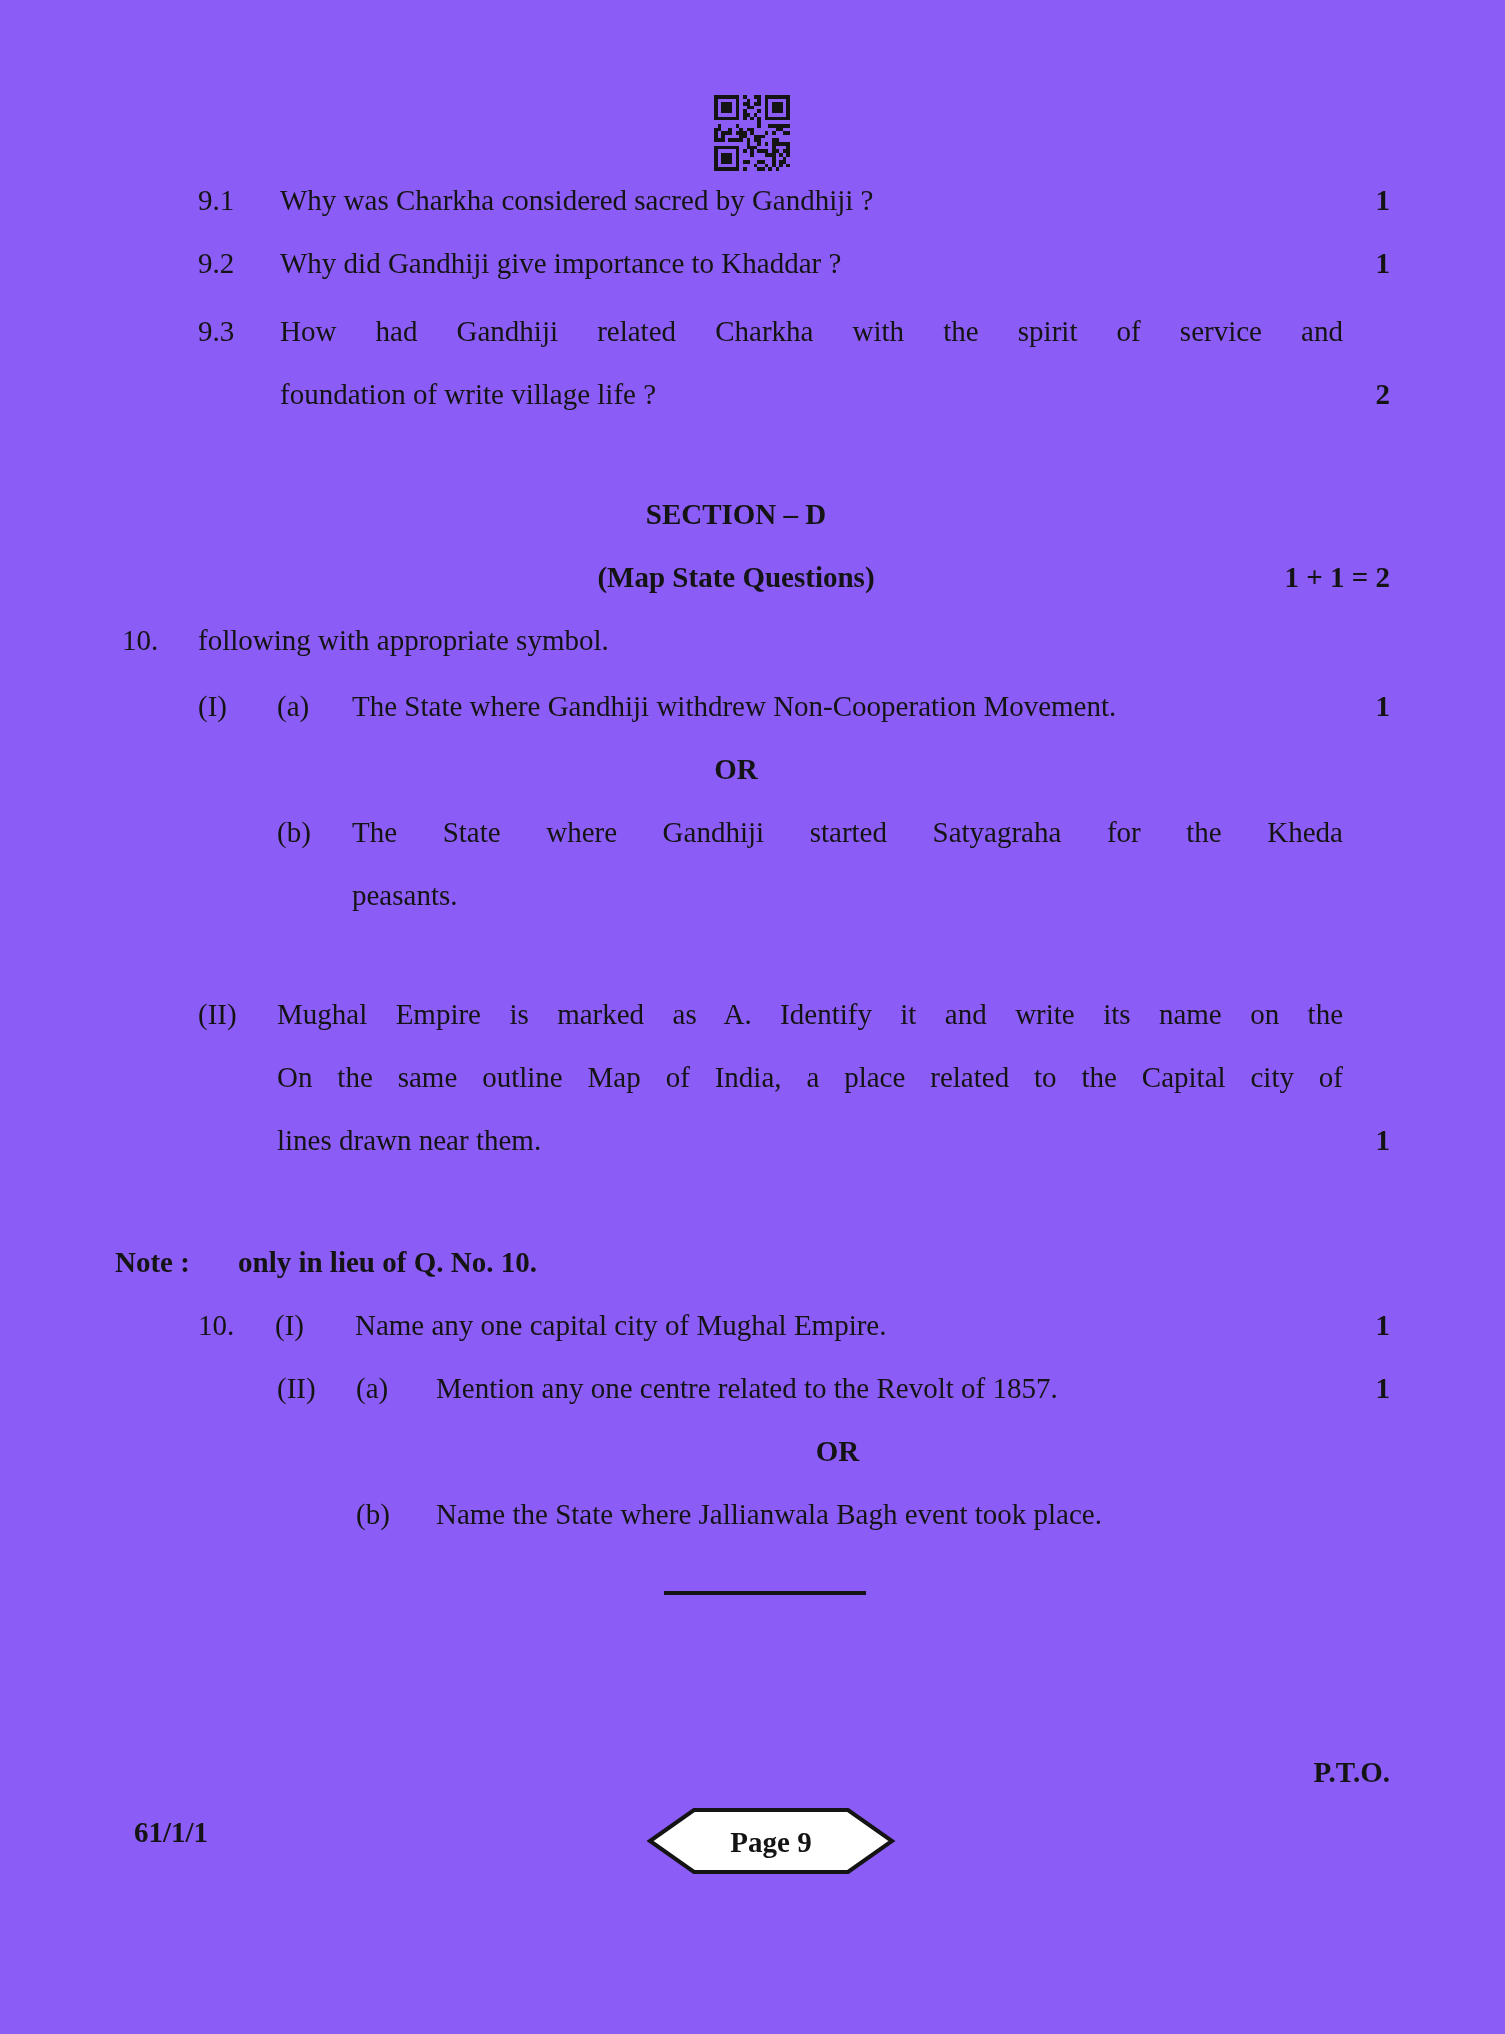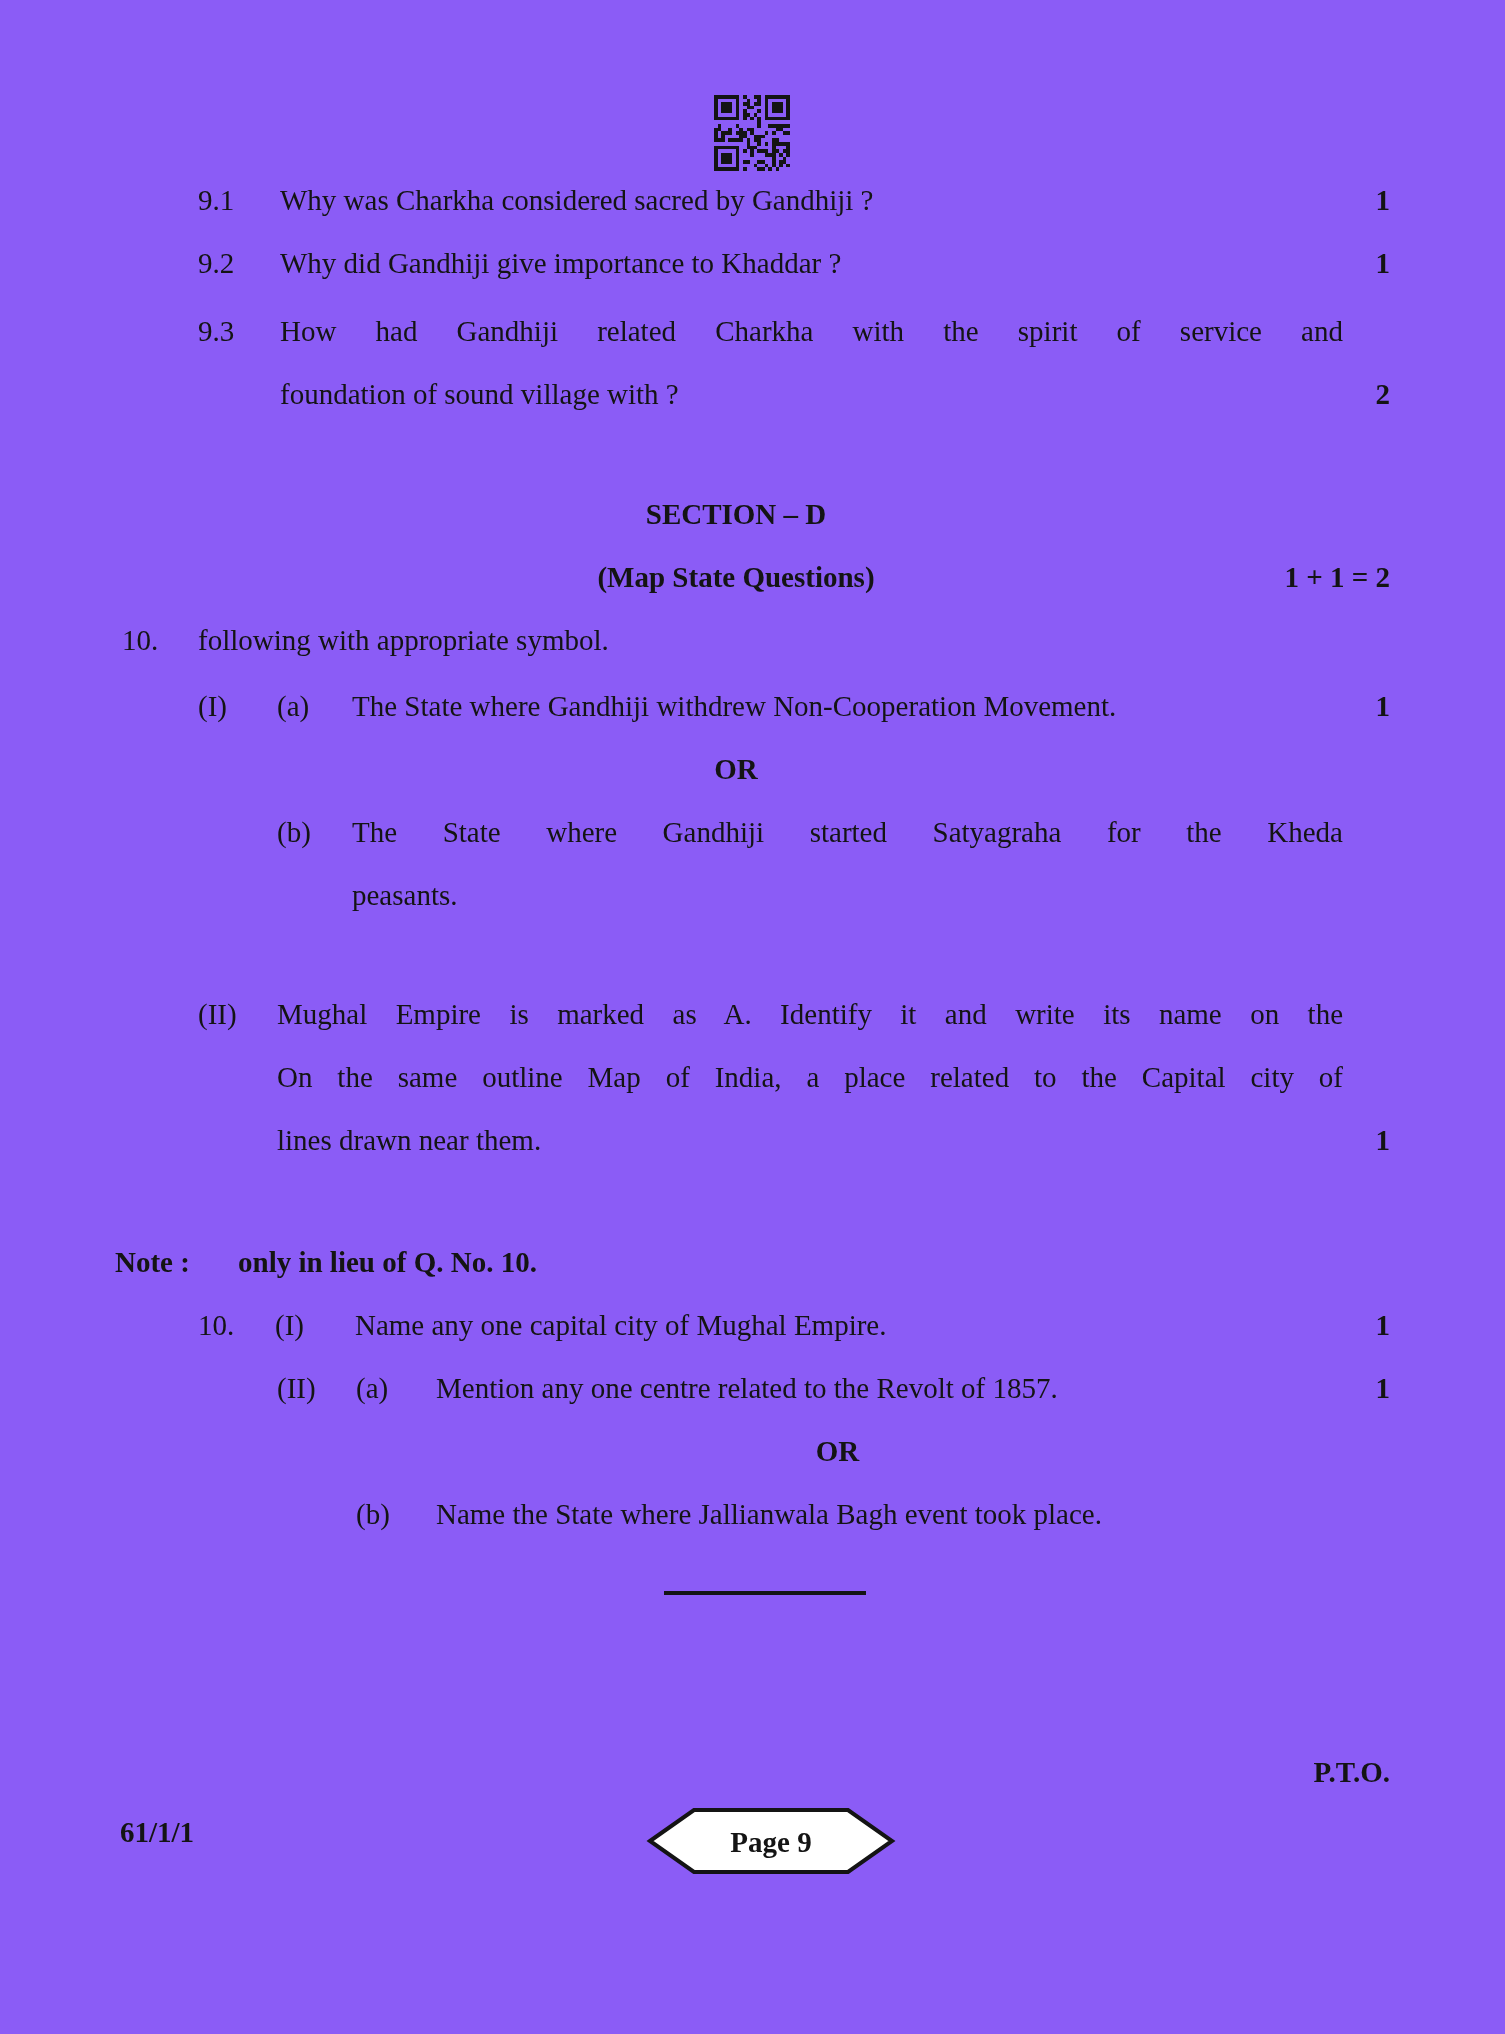--- a/index.html
+++ b/index.html
@@ -54,21 +54,21 @@
   .c-via  {width:80px;}
   .r-or2  {margin-left:285px; text-align:center; font-weight:700;}
   .r-vib  {margin-left:356px;}
   .c-vib  {width:80px;}
 
   .jfull {text-align:justify; text-align-last:justify;}
   .jlast {text-align:justify; text-align-last:left;}
 
   .hr-line {margin:45px 0 0 664px; width:202px; height:0; border-top:4px solid #141414;}
 
-  .footer-code {position:absolute; left:120px;  top:1816px; line-height:normal; font-weight:700;}
+  .footer-code {position:absolute; left:134px;  top:1816px; line-height:normal; font-weight:700;}
   .footer-pto  {position:absolute; right:115px; top:1756px; line-height:normal; font-weight:700;}
   .hex {position:absolute; left:646px; top:1806px; width:250px; height:70px;}
 </style>
 </head>
 <body>
 
 <div class="page">
 
   <div class="qr" id="qr-box"><svg width="76" height="76" viewBox="0 0 21 21" shape-rendering="crispEdges" fill="#141414">
         <rect x="0" y="0" width="1" height="1"></rect>
@@ -302,21 +302,21 @@
       <div class="c-text">
         <div>Why did Gandhiji give importance to Khaddar ?</div>
       </div>
       <div class="c-marks">1</div>
     </div>
 
     <div class="row r-q9 mt5">
       <div class="c-q9num">9.3</div>
       <div class="c-text">
         <div class="jfull">How had Gandhiji related Charkha with the spirit of service and</div>
-        <div class="jlast">foundation of sound village with ?</div>
+        <div class="jlast">foundation of write village life ?</div>
       </div>
       <div class="c-marks mk-end">2</div>
     </div>
 
     <div class="heading h-title">SECTION – D</div>
     <div class="heading h-sub">
       <span>(Map State Questions)</span>
       <span class="h-sub-marks">1 + 1 = 2</span>
     </div>
 

